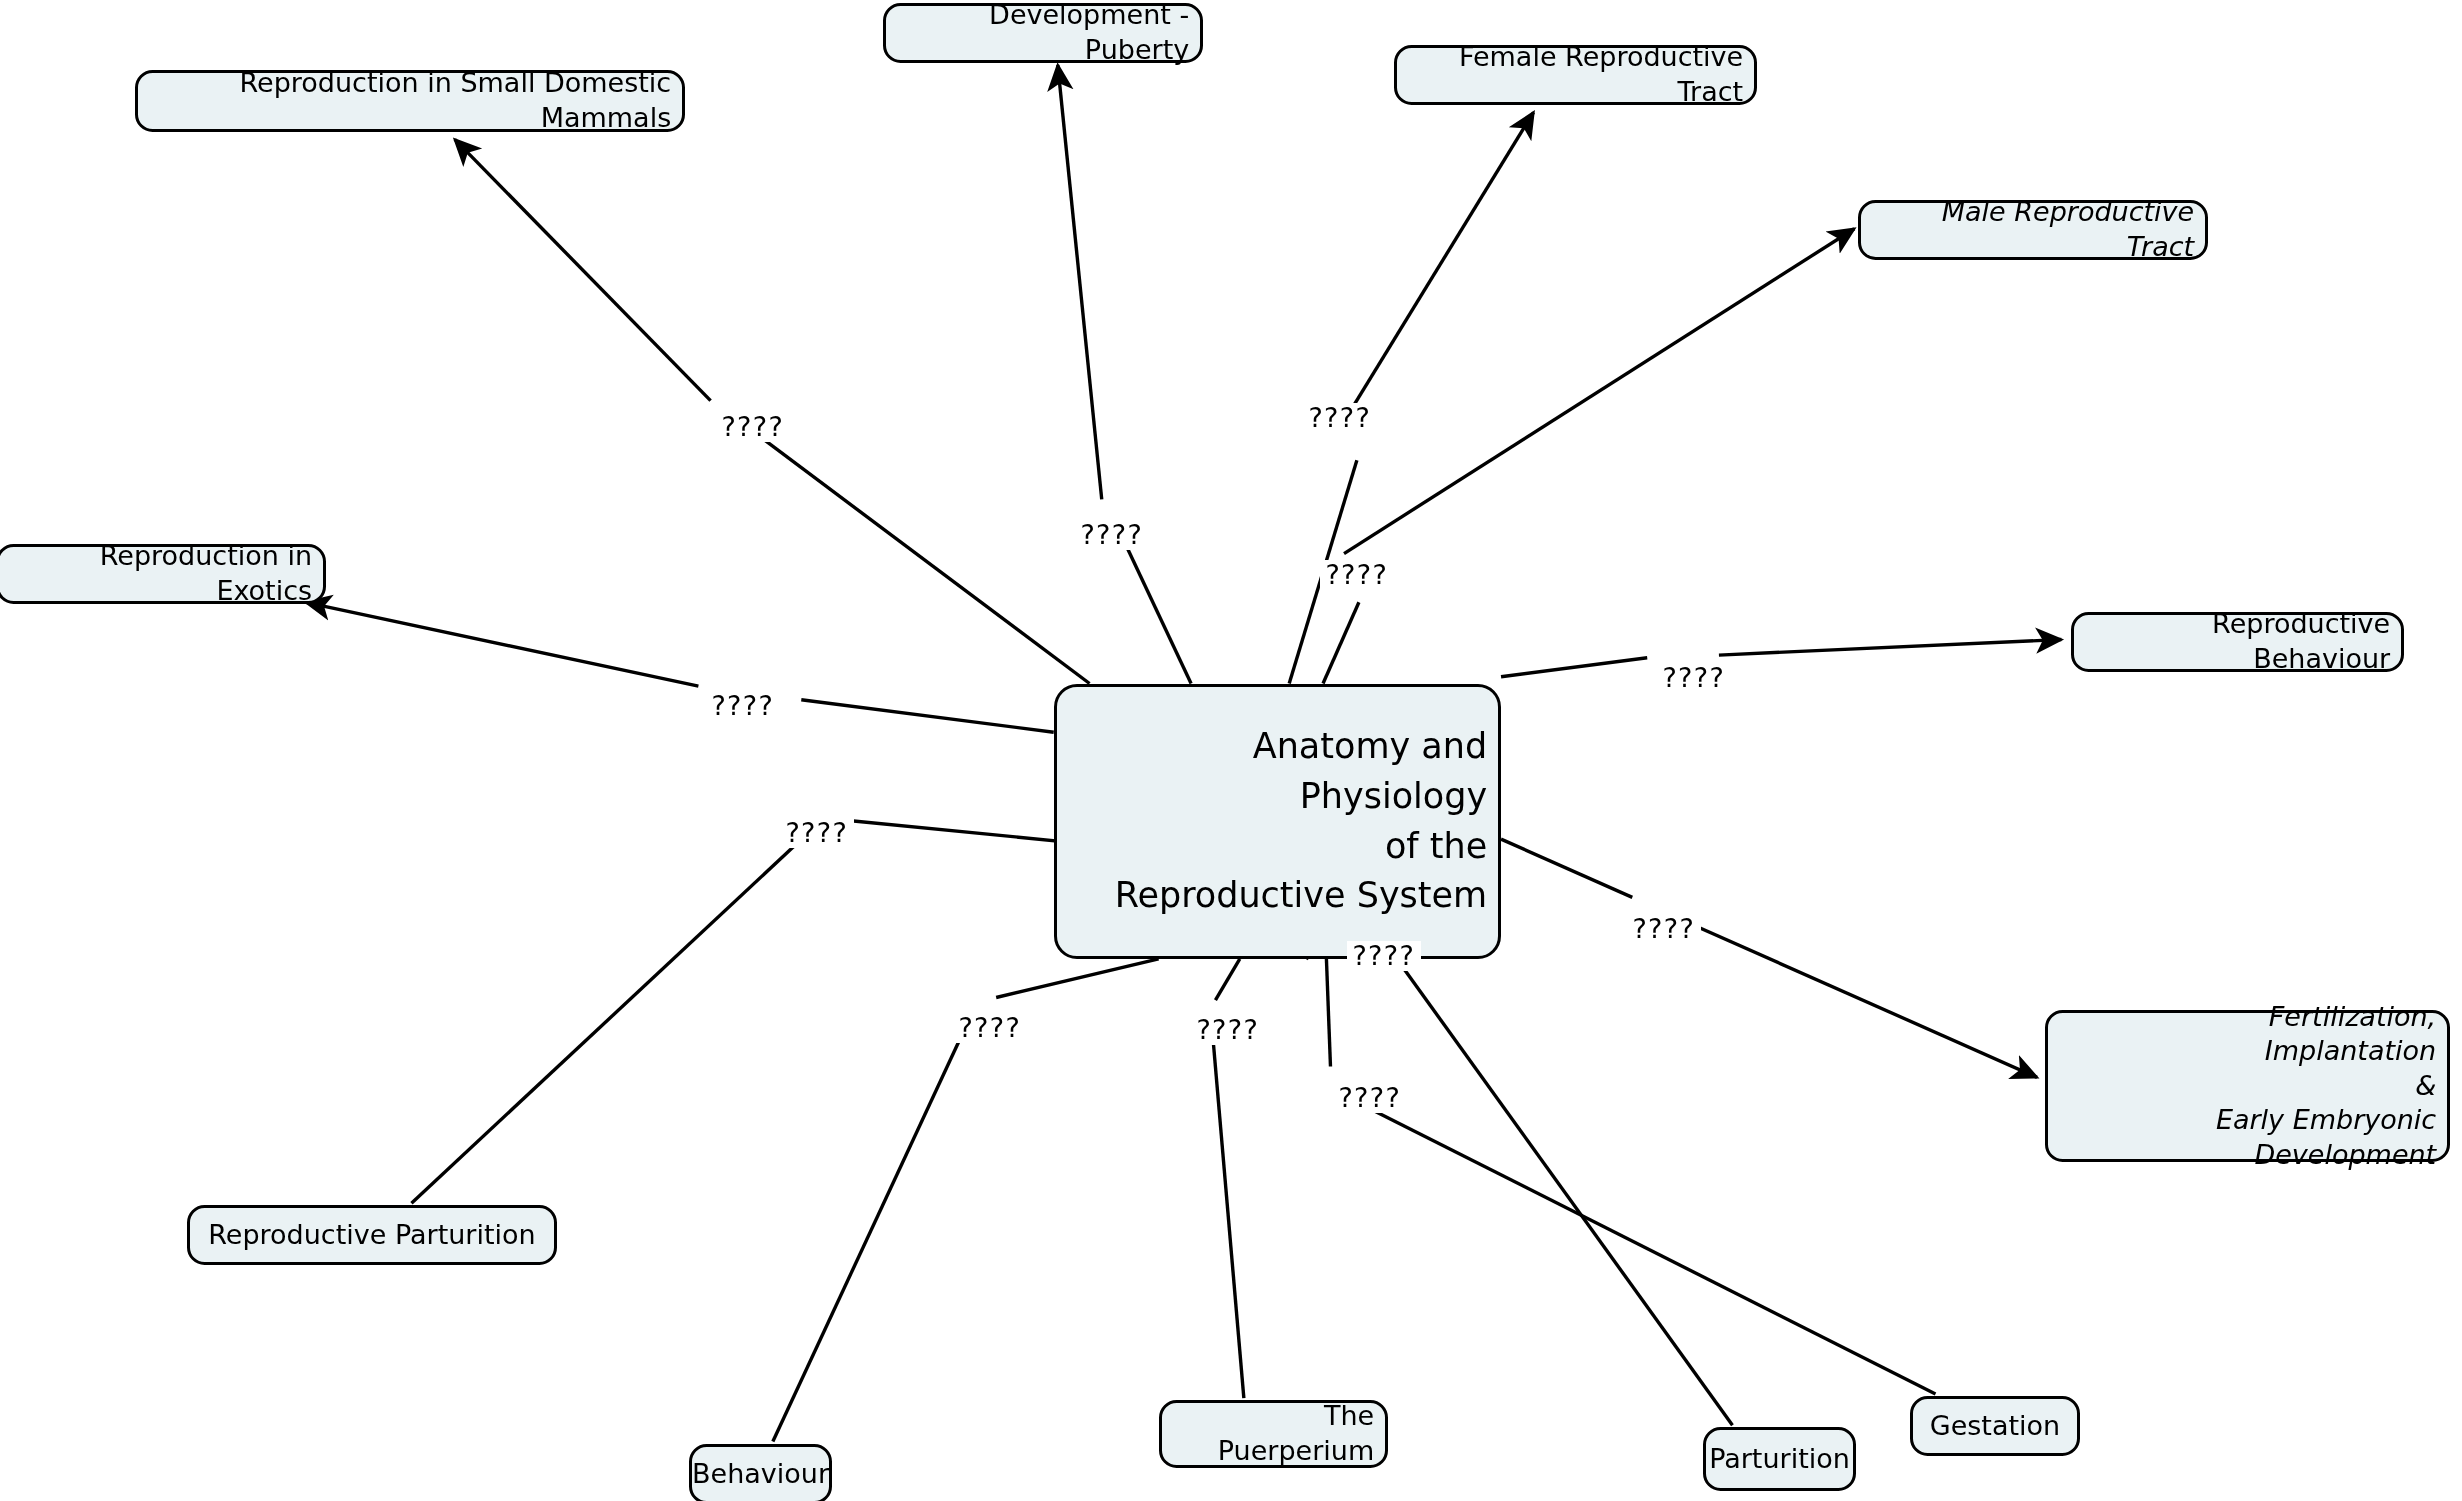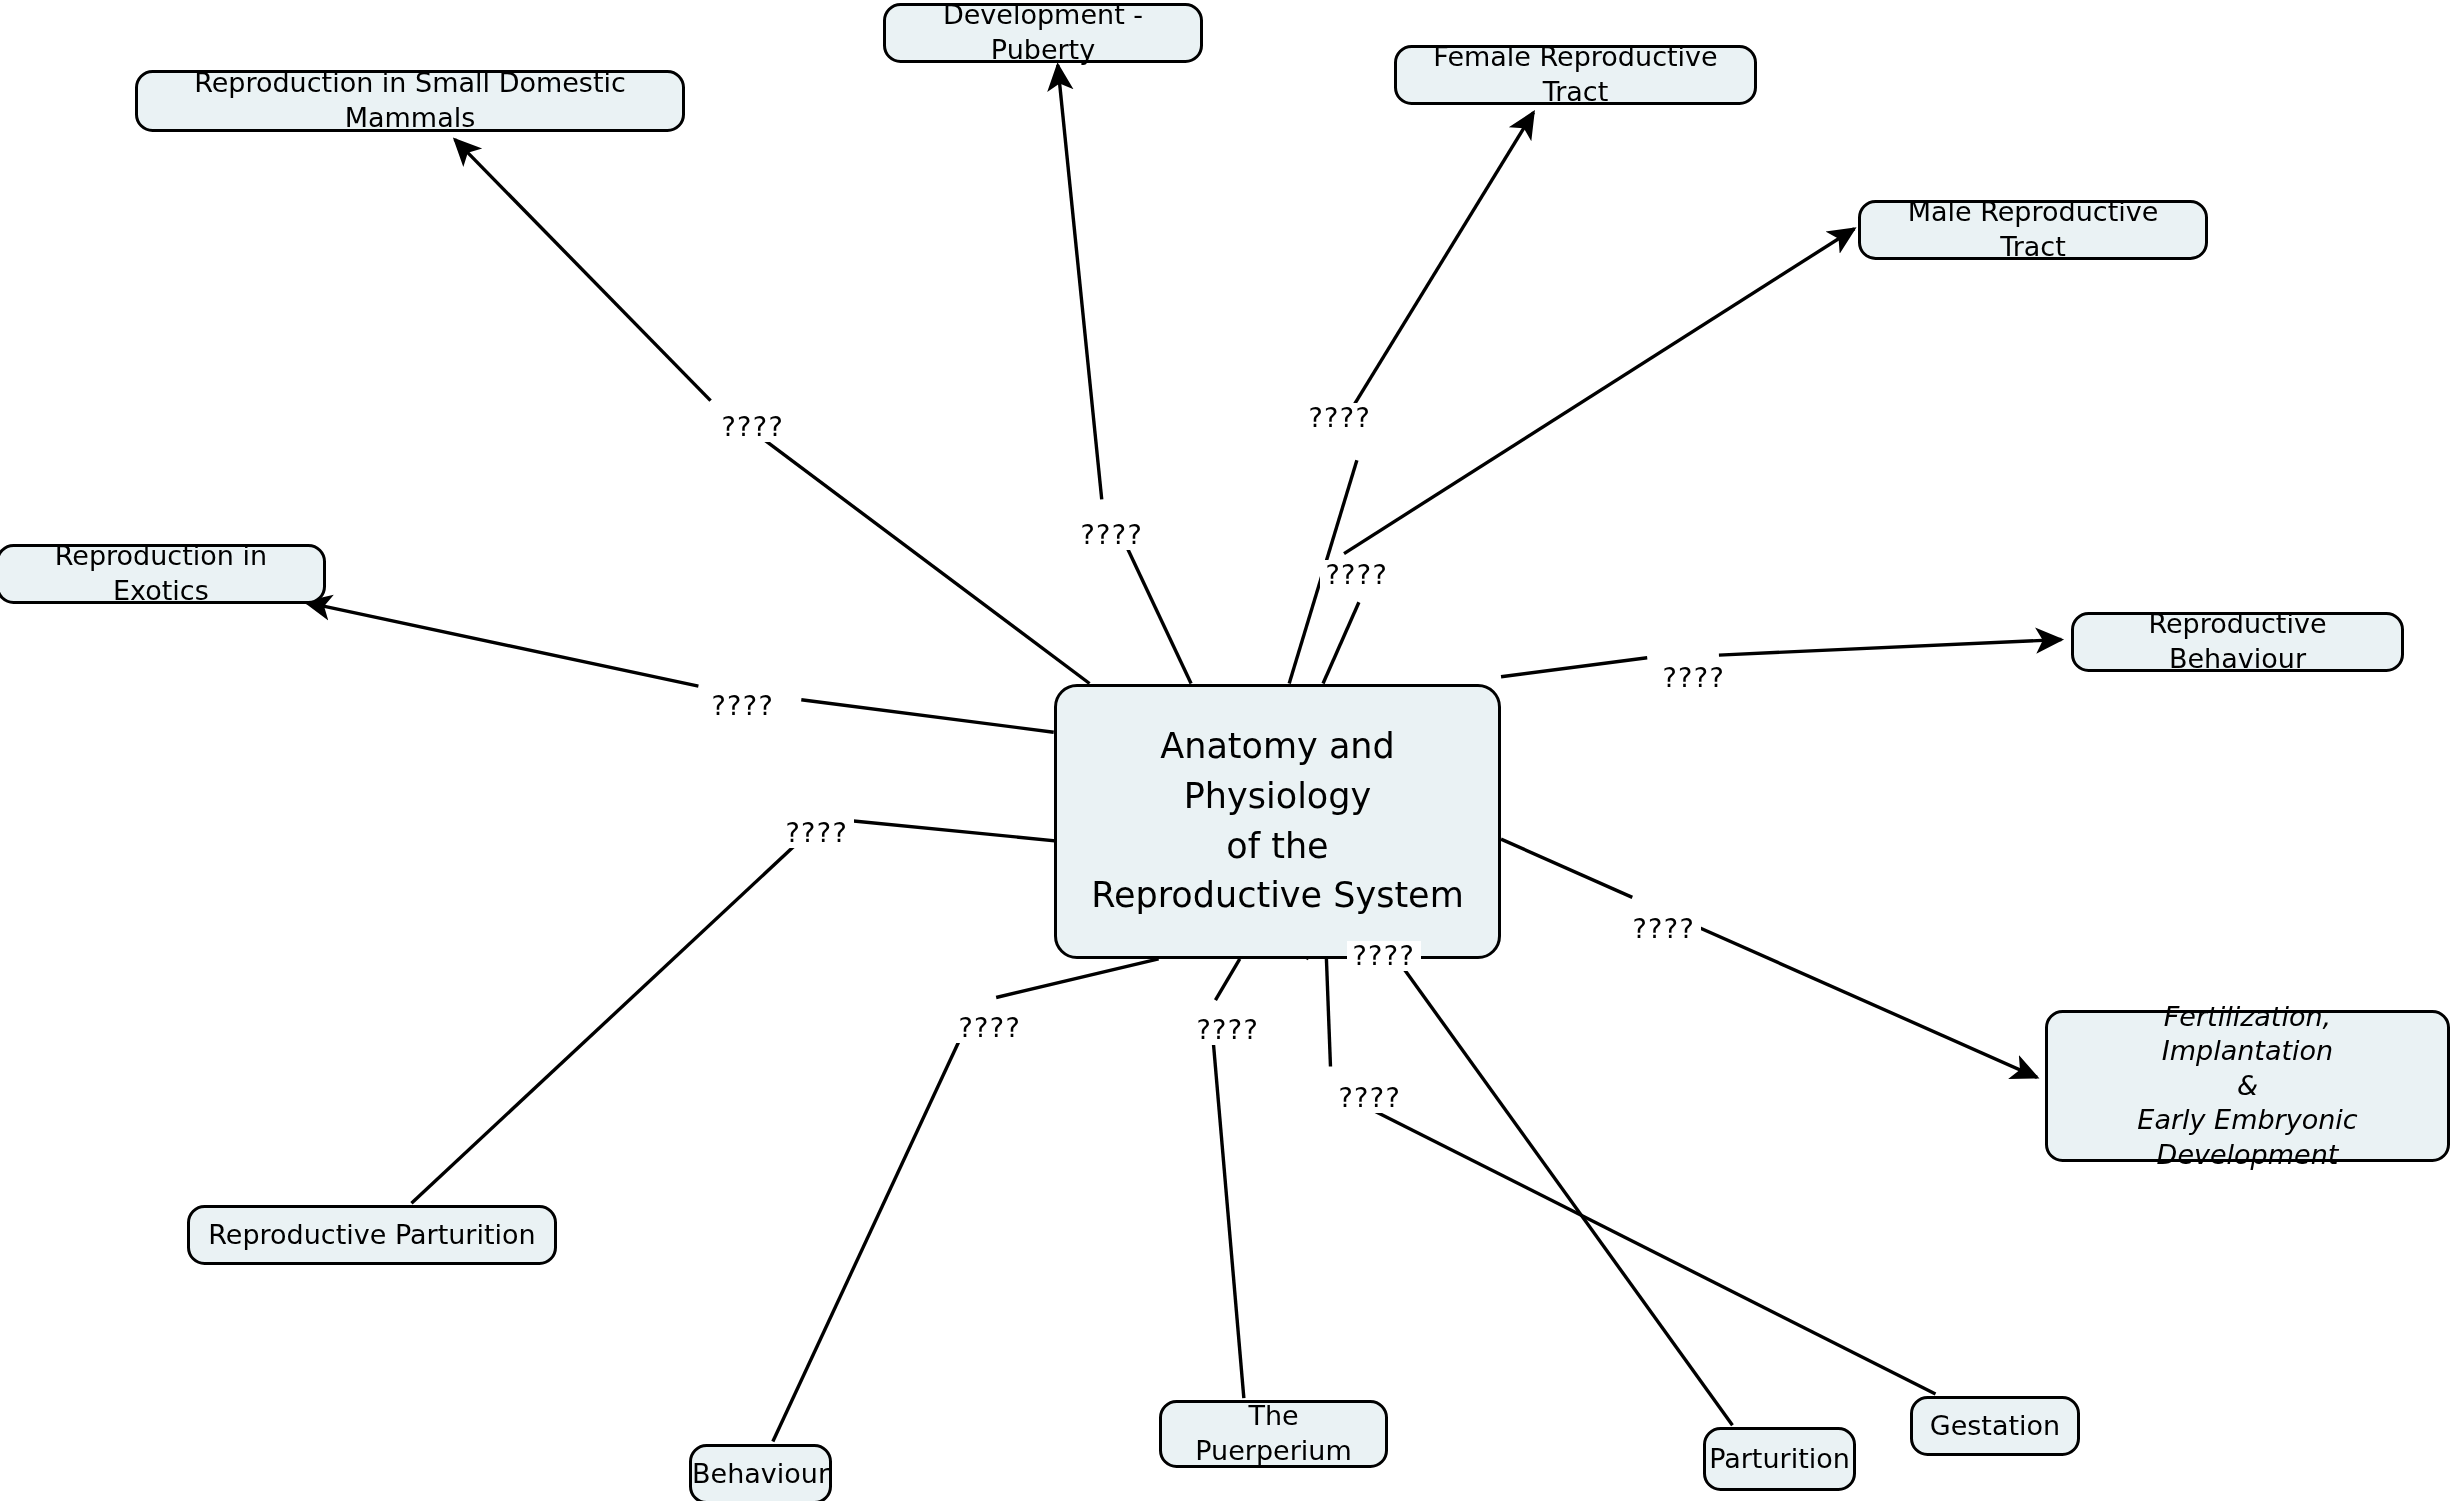--- a/index.html
+++ b/index.html
@@ -23,21 +23,21 @@
   }
   .node {
     position: absolute;
     box-sizing: border-box;
     background: #eaf2f4;
     border: 3.4px solid #000000;
     border-radius: 17.6px;
     display: flex;
     align-items: center;
     justify-content: center;
-    text-align: center;
+    text-align: right;
     color: #000000;
     font-size: 27px;
     line-height: 1.28;
     white-space: pre-line;
     padding: 2.7px 10.8px;
     z-index: 5;
   }
   .node.central {
     border-radius: 23px;
     font-size: 35px;
@@ -118,21 +118,21 @@
       </g>
   </svg>
 
   <div id="nodes-root">
       <div class="node central" style="left: 1054px; top: 684px; width: 447px; height: 275px; background: rgb(234, 242, 244); border-color: rgb(0, 0, 0);"><span>Anatomy and Physiology
 of the
 Reproductive System</span></div>
       <div class="node" style="left: 135px; top: 70px; width: 550px; height: 62px; background: rgb(234, 242, 244); border-color: rgb(0, 0, 0);"><span>Reproduction in Small Domestic Mammals</span></div>
       <div class="node" style="left: 883px; top: 2.7px; width: 320px; height: 60px; background: rgb(234, 242, 244); border-color: rgb(0, 0, 0);"><span>Development - Puberty</span></div>
       <div class="node" style="left: 1394px; top: 45px; width: 363px; height: 60px; background: rgb(234, 242, 244); border-color: rgb(0, 0, 0);"><span>Female Reproductive Tract</span></div>
-      <div class="node" style="left: 1858px; top: 200px; width: 350px; height: 60px; background: rgb(234, 242, 244); border-color: rgb(0, 0, 0);"><span>Male Reproductive Tract</span></div>
+      <div class="node" style="left: 1858px; top: 200px; width: 350px; height: 60px; background: rgb(234, 242, 244); border-color: rgb(0, 0, 0); font-style: italic;"><span>Male Reproductive Tract</span></div>
       <div class="node" style="left: 2071px; top: 612px; width: 333px; height: 60px; background: rgb(234, 242, 244); border-color: rgb(0, 0, 0);"><span>Reproductive Behaviour</span></div>
       <div class="node" style="left: 2045px; top: 1010px; width: 405px; height: 152px; background: rgb(234, 242, 244); border-color: rgb(0, 0, 0); font-style: italic;"><span>Fertilization,
 Implantation
 &amp;
 Early Embryonic Development</span></div>
       <div class="node" style="left: 1910px; top: 1396px; width: 170px; height: 60px; background: rgb(234, 242, 244); border-color: rgb(0, 0, 0);"><span>Gestation</span></div>
       <div class="node" style="left: 1703px; top: 1427px; width: 153px; height: 64px; background: rgb(234, 242, 244); border-color: rgb(0, 0, 0);"><span>Parturition</span></div>
       <div class="node" style="left: 1159px; top: 1400px; width: 229px; height: 68px; background: rgb(234, 242, 244); border-color: rgb(0, 0, 0);"><span>The Puerperium</span></div>
       <div class="node" style="left: 689px; top: 1444px; width: 143px; height: 60px; background: rgb(234, 242, 244); border-color: rgb(0, 0, 0);"><span>Behaviour</span></div>
       <div class="node" style="left: 187px; top: 1205px; width: 370px; height: 60px; background: rgb(234, 242, 244); border-color: rgb(0, 0, 0);"><span>Reproductive Parturition</span></div>

